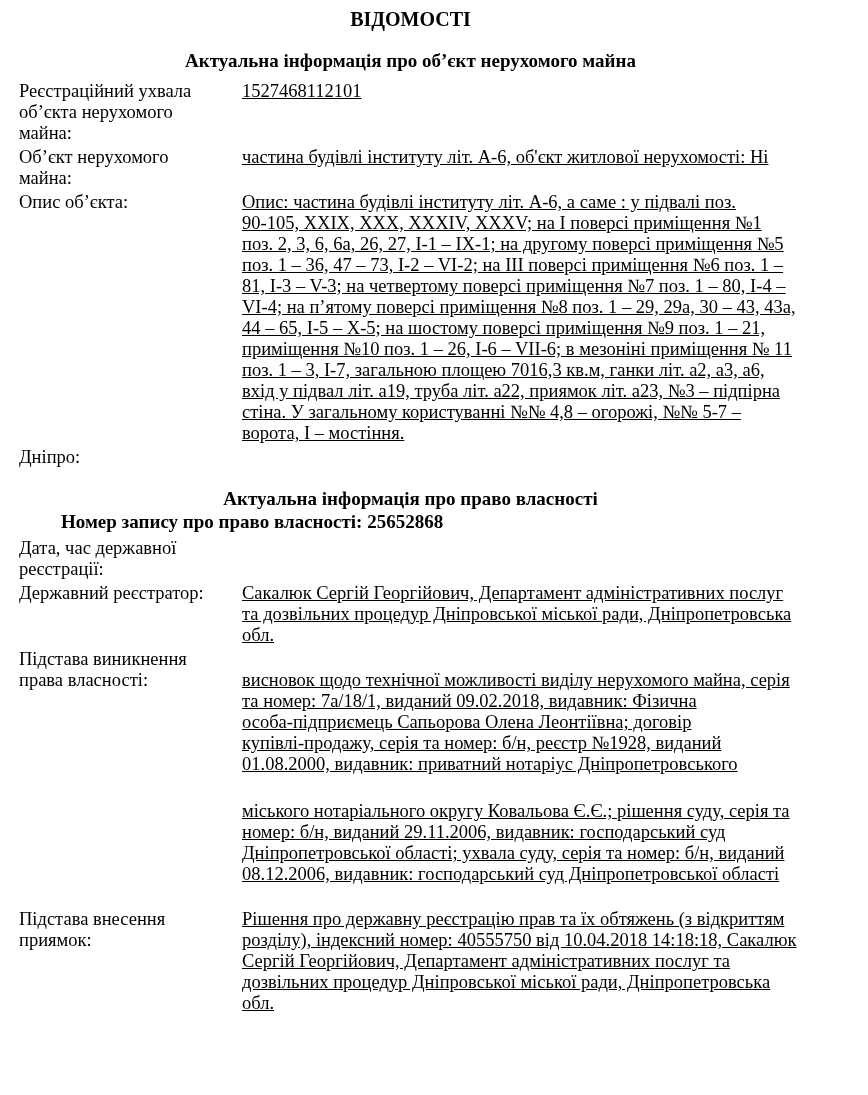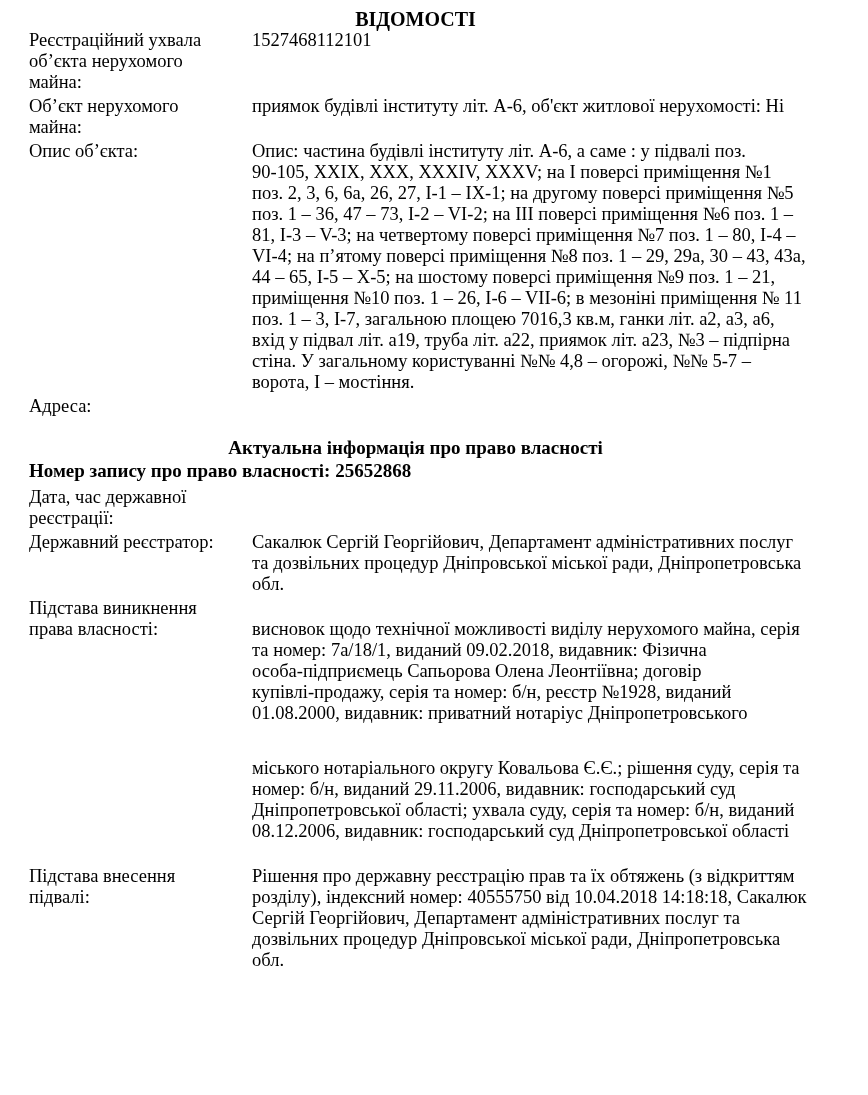--- a/index.html
+++ b/index.html
@@ -14,21 +14,21 @@
     color: #000000;
     font-family: "Liberation Serif", "DejaVu Serif", serif;
     font-size: 18.5px;
     line-height: 21px;
   }
   .page {
     box-sizing: border-box;
     width: 844px;
     height: 1095px;
     overflow: hidden;
-    padding: 8px 42px 0 29px;
+    padding: 8px 42px 0 19px;
   }
   .doc-title {
     text-align: center;
     font-weight: bold;
     font-size: 20px;
     line-height: 22px;
   }
   .section-heading {
     text-align: center;
     font-weight: bold;
@@ -39,84 +39,87 @@
   }
   .section-heading.tight {
     margin-top: 20px;
     margin-bottom: 2px;
   }
   .record-heading {
     font-weight: bold;
     font-size: 19px;
     line-height: 21px;
     margin-bottom: 6px;
+    margin-left: 42px;
   }
   .row {
     display: flex;
     margin-bottom: 3px;
   }
   .row-label {
     flex: 0 0 215px;
     padding-right: 8px;
     white-space: pre-line;
   }
   .row-value {
     flex: 0 0 578px;
     max-width: 578px;
     white-space: pre-line;
+    text-decoration: underline;
   }
   .row-value p {
     margin: 0;
     white-space: pre-line;
   }
   .row-value p + p {
-    margin-top: 13px;
+    margin-top: 5px;
   }
 </style>
 </head>
 <body>
 
 <div class="page">
 
   <div class="doc-title">
     <div>ВІДОМОСТІ</div>
   </div>
 
+  <div class="section-heading">Актуальна інформація про об’єкт нерухомого майна</div>
 
   <div class="row">
     <div class="row-label">Реєстраційний ухвала
 об’єкта нерухомого
 майна:</div>
     <div class="row-value">1527468112101</div>
   </div>
 
   <div class="row">
     <div class="row-label">Об’єкт нерухомого
 майна:</div>
-    <div class="row-value">приямок будівлі інституту літ. А-6, об'єкт житлової нерухомості: Ні</div>
+    <div class="row-value">частина будівлі інституту літ. А-6, об'єкт житлової нерухомості: Ні</div>
   </div>
 
   <div class="row">
     <div class="row-label">Опис об’єкта:</div>
     <div class="row-value">Опис: частина будівлі інституту літ. А-6, а саме : у підвалі поз.
 90-105, XXIX, XXX, XXXIV, XXXV; на I поверсі приміщення №1
 поз. 2, 3, 6, 6а, 26, 27, I-1 – IX-1; на другому поверсі приміщення №5
 поз. 1 – 36, 47 – 73, I-2 – VI-2; на III поверсі приміщення №6 поз. 1 –
 81, I-3 – V-3; на четвертому поверсі приміщення №7 поз. 1 – 80, I-4 –
 VI-4; на п’ятому поверсі приміщення №8 поз. 1 – 29, 29а, 30 – 43, 43а,
 44 – 65, I-5 – X-5; на шостому поверсі приміщення №9 поз. 1 – 21,
 приміщення №10 поз. 1 – 26, I-6 – VII-6; в мезоніні приміщення № 11
 поз. 1 – 3, I-7, загальною площею 7016,3 кв.м, ганки літ. а2, а3, а6,
 вхід у підвал літ. а19, труба літ. а22, приямок літ. а23, №3 – підпірна
 стіна. У загальному користуванні №№ 4,8 – огорожі, №№ 5-7 –
 ворота, I – мостіння.</div>
   </div>
 
   <div class="row">
-    <div class="row-label">Адреса:</div>
+    <div class="row-label">Дніпро:</div>
   </div>
 
   <div class="section-heading tight">Актуальна інформація про право власності</div>
 
   <div class="record-heading">Номер запису про право власності: 25652868</div>
 
   <div class="row">
     <div class="row-label">Дата, час державної
 реєстрації:</div>
   </div>
@@ -139,21 +142,21 @@
 01.08.2000, видавник: приватний нотаріус Дніпропетровського</p>
       <p>міського нотаріального округу Ковальова Є.Є.; рішення суду, серія та
 номер: б/н, виданий 29.11.2006, видавник: господарський суд
 Дніпропетровської області; ухвала суду, серія та номер: б/н, виданий
 08.12.2006, видавник: господарський суд Дніпропетровської області</p>
     </div>
   </div>
 
   <div class="row">
     <div class="row-label">Підстава внесення
-підвалі:</div>
+приямок:</div>
     <div class="row-value">Рішення про державну реєстрацію прав та їх обтяжень (з відкриттям
 розділу), індексний номер: 40555750 від 10.04.2018 14:18:18, Сакалюк
 Сергій Георгійович, Департамент адміністративних послуг та
 дозвільних процедур Дніпровської міської ради, Дніпропетровська
 обл.</div>
   </div>
 
 
 
 </div>

